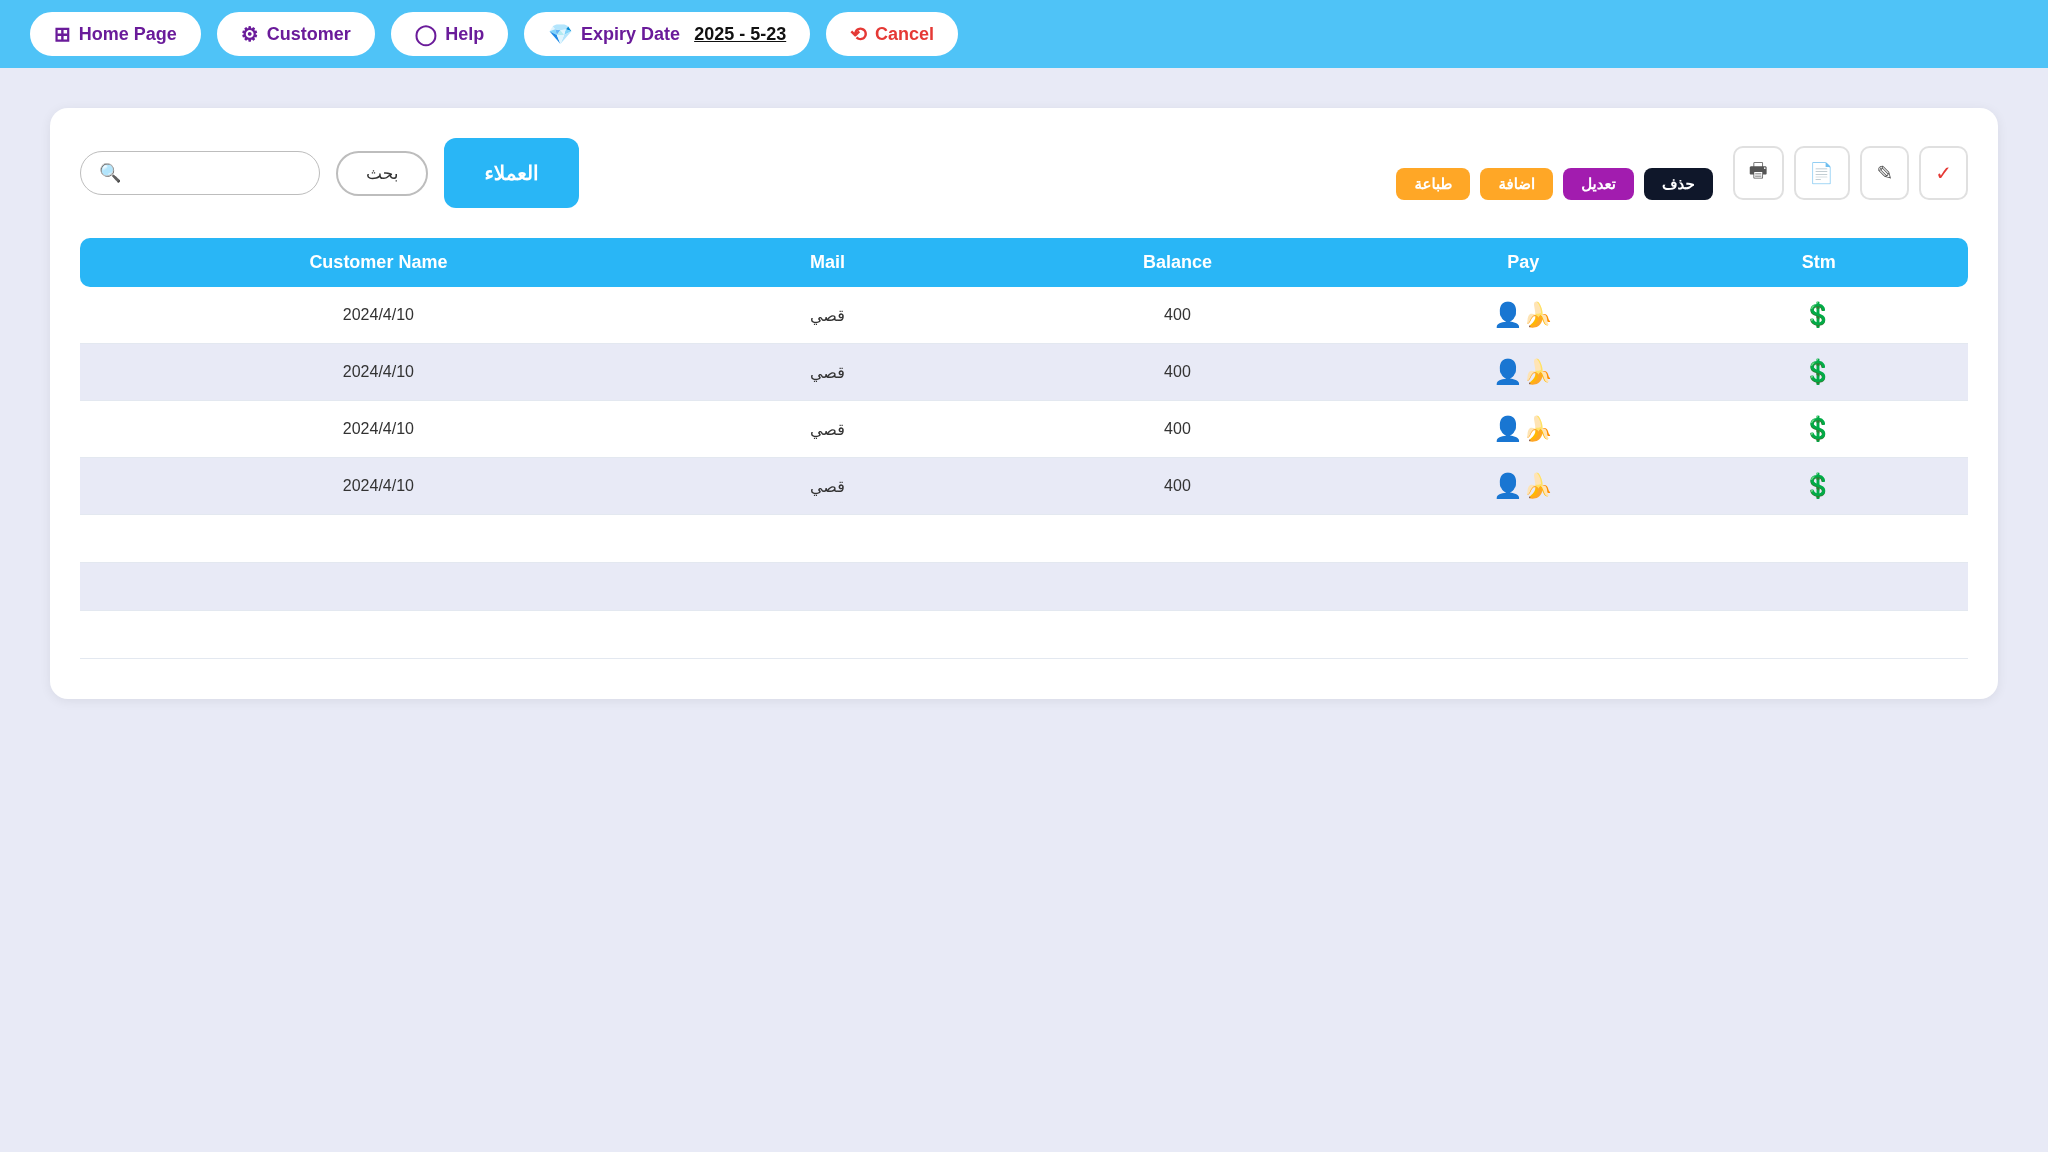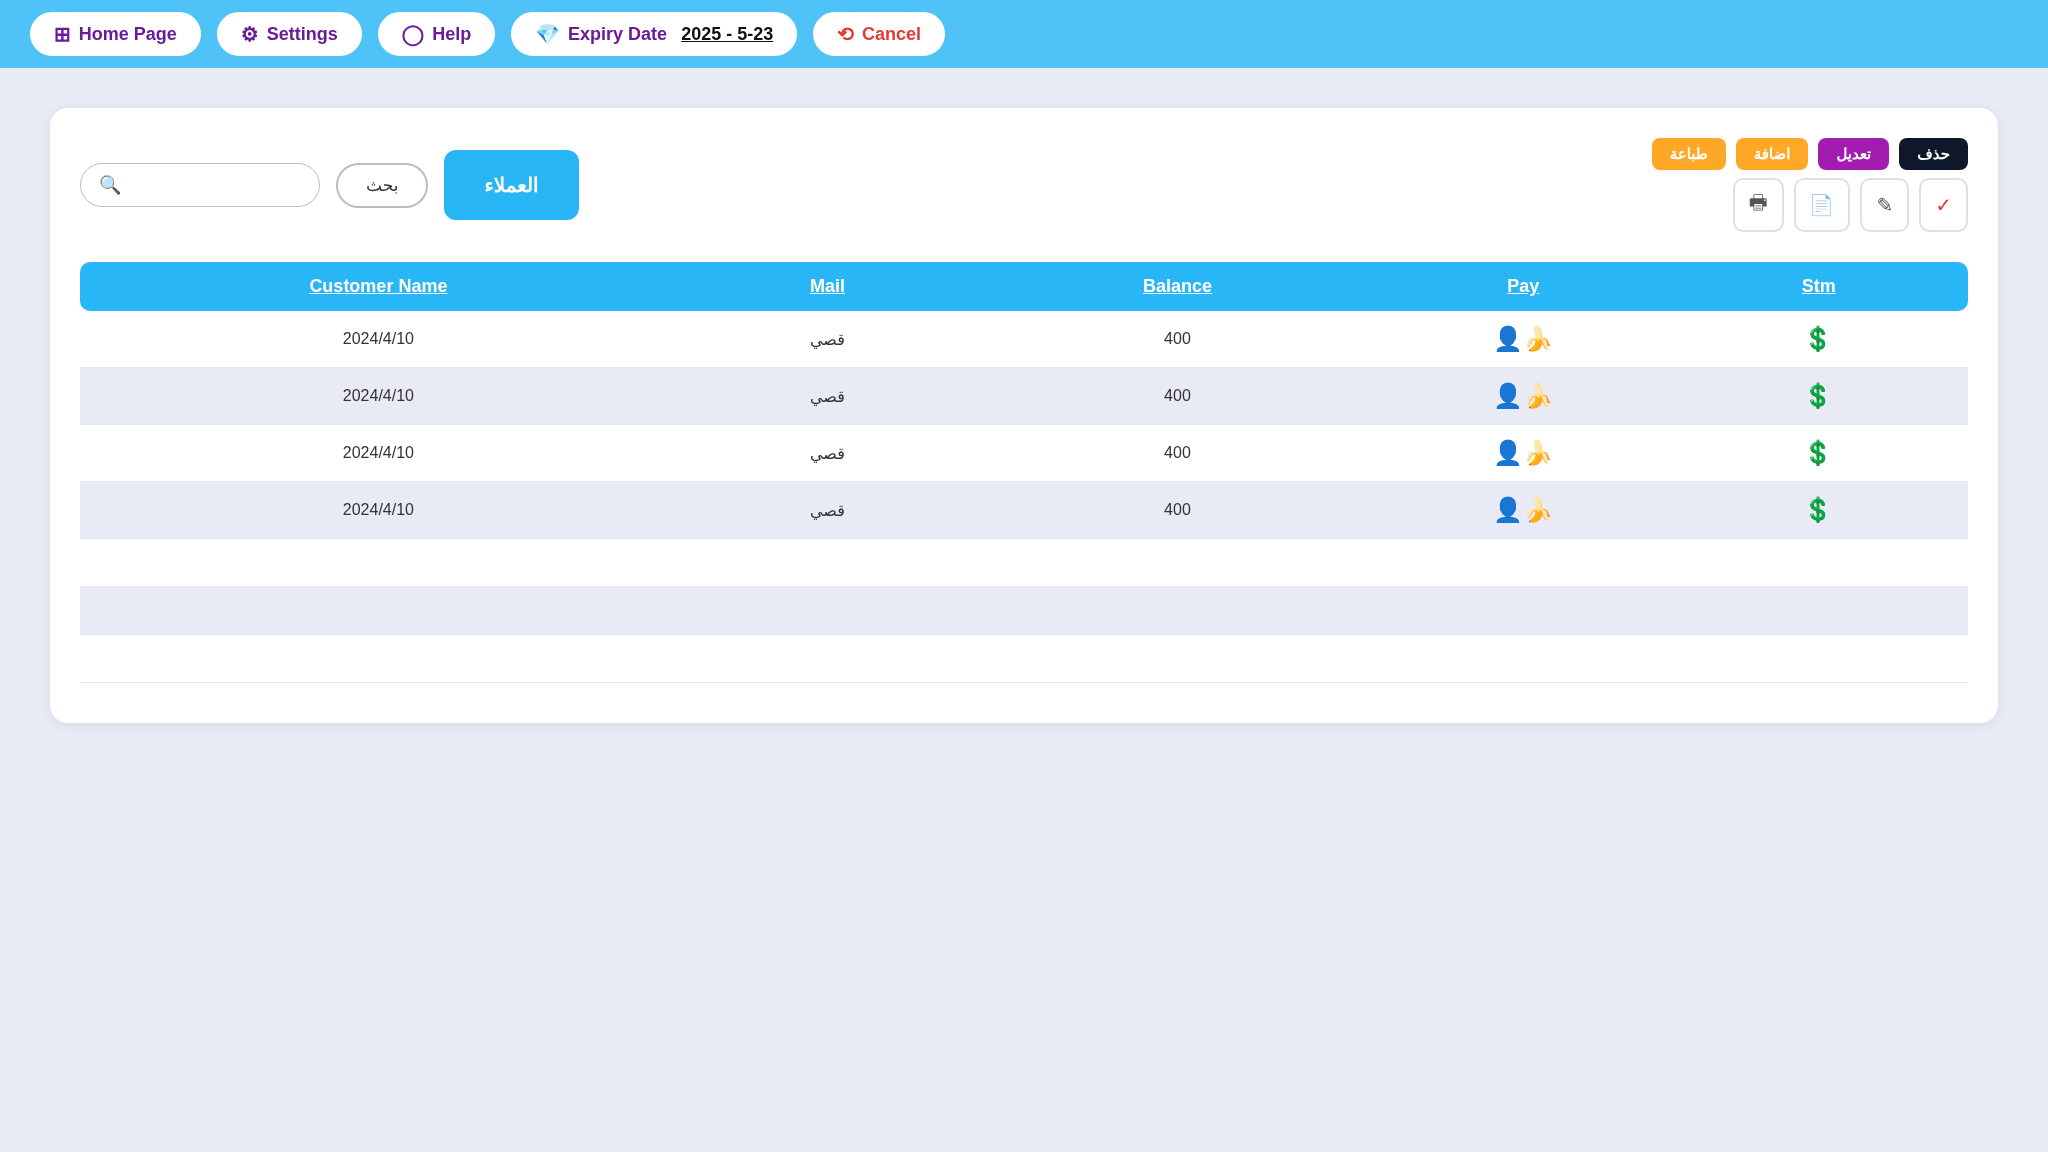--- a/index.html
+++ b/index.html
@@ -104,22 +104,22 @@
       color: white;
       font-size: 20px;
       font-weight: 700;
       cursor: pointer;
     }
 
     
     .action-group {
       margin-left: auto;
       display: flex;
-      flex-direction: column;
-      gap: 8px;
+      flex-direction: row;
+      gap: 20px;
       align-items: flex-end;
     }
     .action-labels {
       display: flex;
       gap: 10px;
     }
     .action-icons-row {
       display: flex;
       gap: 10px;
     }
@@ -158,21 +158,20 @@
       border-collapse: separate;
       border-spacing: 0;
     }
     .data-table thead tr th {
       background: #29b6f6;
       color: white;
       font-size: 18px;
       font-weight: 700;
       padding: 14px 35px;
       text-align: center;
-      text-decoration: underline;
     }
     .data-table thead tr th:first-child { border-radius: 10px 0 0 10px; }
     .data-table thead tr th:last-child { border-radius: 0 10px 10px 0; }
 
     .data-table tbody tr td {
       padding: 14px 20px;
       text-align: center;
       font-size: 16px;
       color: #333;
       border-bottom: 1px solid #e3e8f0;
@@ -189,21 +188,21 @@
 </head>
 <body>
 
 <div class="top-bar">
   <button class="nav-btn">
     <span class="icon-sym">⊞</span>
     <span>Home Page</span>
   </button>
   <button class="nav-btn">
     <span class="icon-sym">⚙</span>
-    <span>Settings</span>
+    <span>Customer</span>
   </button>
   <button class="nav-btn">
     <span class="icon-sym">◯</span>
     <span>Help</span>
   </button>
   <div class="expiry-date">
     <span style="color:#a259e6; font-size:20px;">💎</span>
     <span>Expiry Date</span>
     <span class="expiry-val">2025 - 5-23</span>
   </div>

